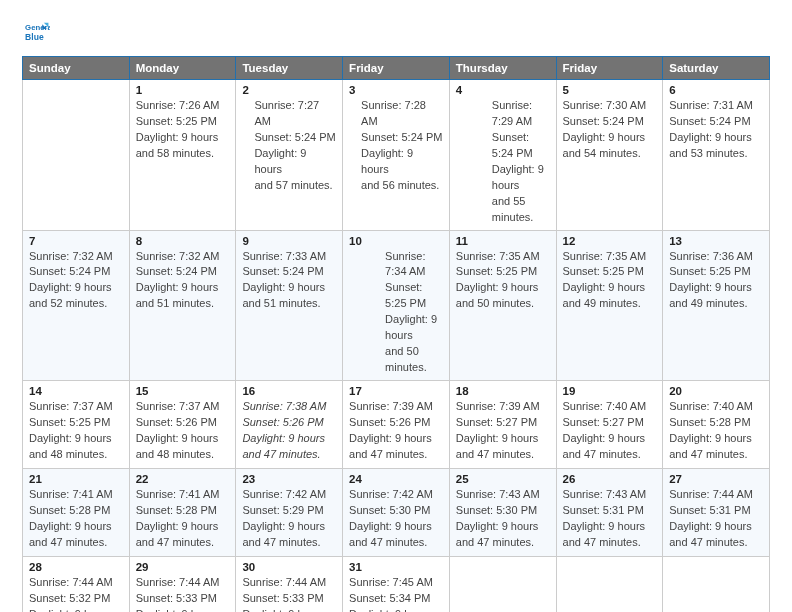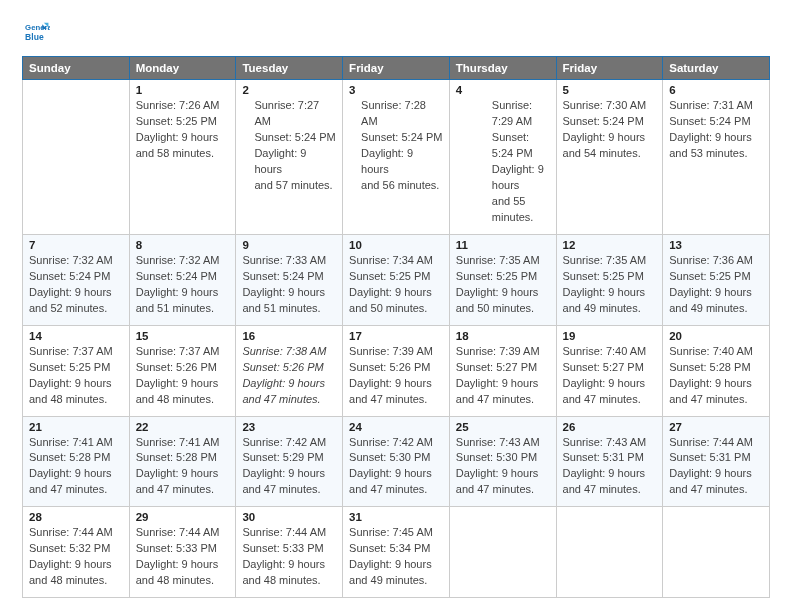--- a/index.html
+++ b/index.html
@@ -199,21 +199,21 @@
           </td>
           <td>
             <span class="day-number">9</span>
             <div class="day-info" style="white-space: pre-line;">Sunrise: 7:33 AM
 Sunset: 5:24 PM
 Daylight: 9 hours
 and 51 minutes.</div>
           </td>
           <td>
             <span class="day-number">10</span>
-            <div class="day-info" style="white-space: pre-line;">Sunrise: 7:34 AM
+            <div class="day-info" style="white-space: pre-line; margin-left: 36px;">Sunrise: 7:34 AM
 Sunset: 5:25 PM
 Daylight: 9 hours
 and 50 minutes.</div>
           </td>
           <td>
             <span class="day-number">11</span>
             <div class="day-info" style="white-space: pre-line;">Sunrise: 7:35 AM
 Sunset: 5:25 PM
 Daylight: 9 hours
 and 50 minutes.</div>

